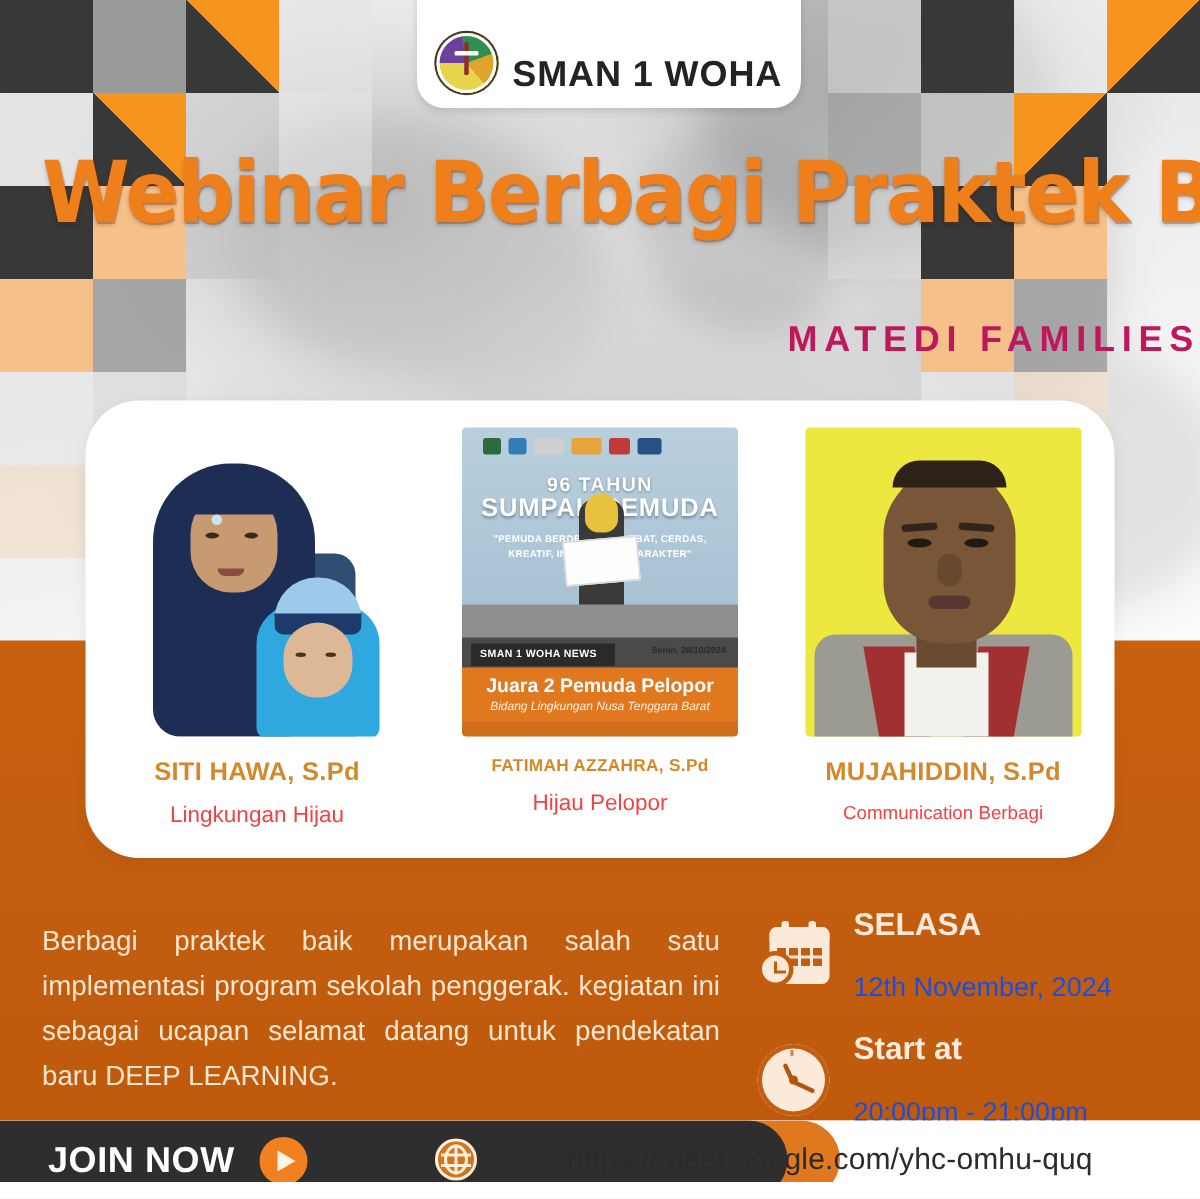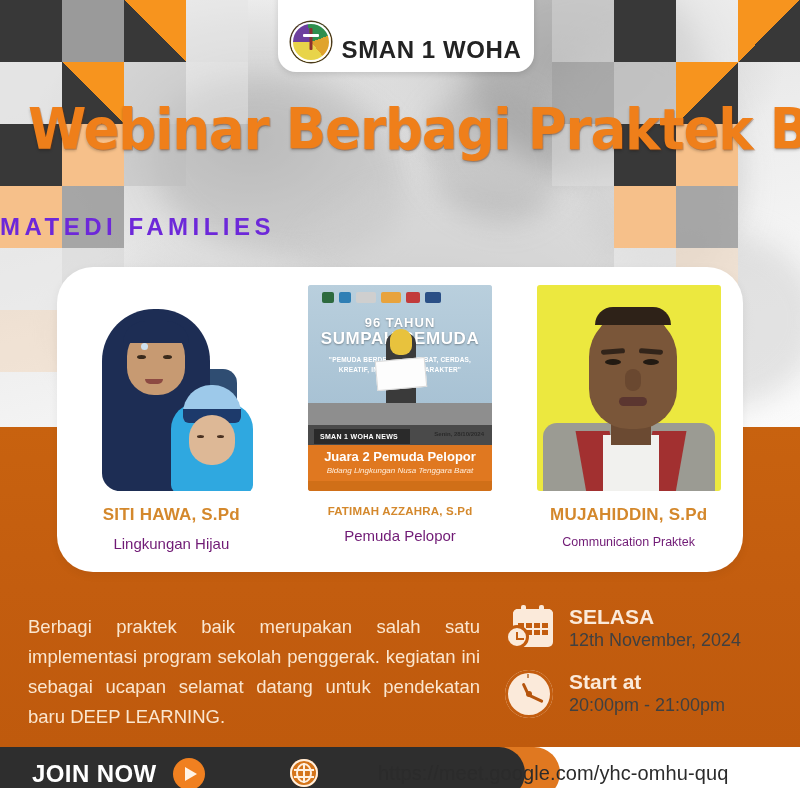--- a/index.html
+++ b/index.html
@@ -69,22 +69,22 @@
   .main-title {
     position:absolute; left:0; top:101px; width:800px; text-align:center;
     font-size:57px; font-weight:bold; color:#ef7f1a;
     font-family:"DejaVu Sans", sans-serif;
     letter-spacing:-1.2px; line-height:1;
     transform:scaleX(.93); transform-origin:center;
     text-shadow:0 2px 3px rgba(0,0,0,.22), 1px 1px 0 rgba(150,60,0,.3);
     white-space:nowrap;
   }
   .subtitle {
-    position:absolute; left:0; top:213px; width:800px; text-align:left;
-    font-size:24px; font-weight:bold; color:#6d28d9; letter-spacing:4.5px;
+    position:absolute; left:0; top:213px; width:800px; text-align:right;
+    font-size:24px; font-weight:bold; color:#be185d; letter-spacing:4.5px;
   }
 
   
   .orange-body {
     position:absolute; left:0; top:427px; width:800px; height:320px;
     background:linear-gradient(180deg,#c8620f 0%, #c35d0f 50%, #bf5a0d 100%);
   }
 
   
   .white-card {
@@ -163,35 +163,35 @@
   .ph3 .brow-r { position:absolute; left:102px; top:64px; width:24px; height:5px; background:#32241a; border-radius:3px; transform:rotate(4deg); }
   .ph3 .eye-l { position:absolute; left:68px; top:74px; width:16px; height:6px; background:#221a12; border-radius:50%; }
   .ph3 .eye-r { position:absolute; left:106px; top:74px; width:16px; height:6px; background:#221a12; border-radius:50%; }
   .ph3 .nose { position:absolute; left:88px; top:84px; width:16px; height:22px; background:#6a4830; border-radius:8px; }
   .ph3 .mouth { position:absolute; left:82px; top:112px; width:28px; height:9px; background:#5b3630; border-radius:5px; }
 
   .sp-name {
     margin-top:14px; font-size:17px; font-weight:bold; color:#d4882c; letter-spacing:.2px; text-align:center;
   }
   .sp-name.small { font-size:11.5px; }
-  .sp-role { margin-top:10px; font-size:15px; color:#701a75; text-align:center; }
+  .sp-role { margin-top:10px; font-size:15px; color:#ef4444; text-align:center; }
   .sp-role.small { font-size:12.5px; }
 
   
   .description {
     position:absolute; left:28px; top:612px; width:452px;
     font-size:18.5px; color:#fae6cf; line-height:1.62;
     text-align:justify; text-justify:inter-word;
   }
 
   
   .info-block { position:absolute; left:505px; top:605px; width:285px; }
   .info-row { display:flex; align-items:center; gap:16px; margin-bottom:18px; }
   .info-text .info-head { font-size:21px; font-weight:bold; color:#fbeada; line-height:1.15; }
-  .info-text .info-sub { font-size:18px; color:#404040; line-height:1.25; white-space:nowrap; }
+  .info-text .info-sub { font-size:18px; color:#1d4ed8; line-height:1.25; white-space:nowrap;margin-top:18px; }
 
   .cal-icon { width:48px; height:46px; position:relative; flex:none; }
   .cal-icon .body { position:absolute; left:8px; top:4px; width:40px; height:38px; background:#fbeada; border-radius:5px; }
   .cal-icon .top { position:absolute; left:8px; top:4px; width:40px; height:10px; background:#fbeada; border-radius:5px 5px 0 0; }
   .cal-icon .tab1 { position:absolute; left:16px; top:0px; width:5px; height:8px; background:#fbeada; border-radius:2px; }
   .cal-icon .tab2 { position:absolute; left:34px; top:0px; width:5px; height:8px; background:#fbeada; border-radius:2px; }
   .cal-icon .grid { position:absolute; left:13px; top:18px; width:30px; display:grid; grid-template-columns:repeat(4,1fr); gap:2px; }
   .cal-icon .grid span { display:block; height:5px; background:#c35d0f; }
   .cal-icon .clk { position:absolute; left:0px; top:20px; width:24px; height:24px; border-radius:50%;
     background:#fbeada; border:3px solid #c35d0f; }
@@ -333,42 +333,42 @@
           <div class="ground"></div>
             <div class="tarmac"></div>
           <div class="newsbar">SMAN 1 WOHA NEWS</div>
           <div class="newsdate">Senin, 28/10/2024</div>
           <div class="orangebar"></div>
           <div class="juara">Juara 2 Pemuda Pelopor</div>
           <div class="bidang">Bidang Lingkungan Nusa Tenggara Barat</div>
           <div class="footstrip"></div>
         </div>
         <div class="sp-name small">FATIMAH AZZAHRA, S.Pd</div>
-        <div class="sp-role">Pemuda Pelopor</div>
+        <div class="sp-role">Hijau Pelopor</div>
       </div>
 
       <div class="speaker">
         <div class="photo-frame ph3">
           <div class="jacket"></div>
             <div class="lapel-l"></div>
             <div class="lapel-r"></div>
           <div class="shirt"></div>
             <div class="neck"></div>
           <div class="face"></div>
             <div class="fore"></div>
             <div class="hair"></div>
           <div class="brow-l"></div>
             <div class="brow-r"></div>
           <div class="eye-l"></div>
             <div class="eye-r"></div>
           <div class="nose"></div>
             <div class="mouth"></div>
         </div>
         <div class="sp-name">MUJAHIDDIN, S.Pd</div>
-        <div class="sp-role small">Communication Praktek</div>
+        <div class="sp-role small">Communication Berbagi</div>
       </div>
 
     </div>
   </div>
 
   <div class="description">Berbagi praktek baik merupakan salah satu implementasi program sekolah penggerak. kegiatan ini sebagai ucapan selamat datang untuk pendekatan baru DEEP LEARNING.</div>
 
   <div class="info-block">
     <div class="info-row">
       <div class="cal-icon">

